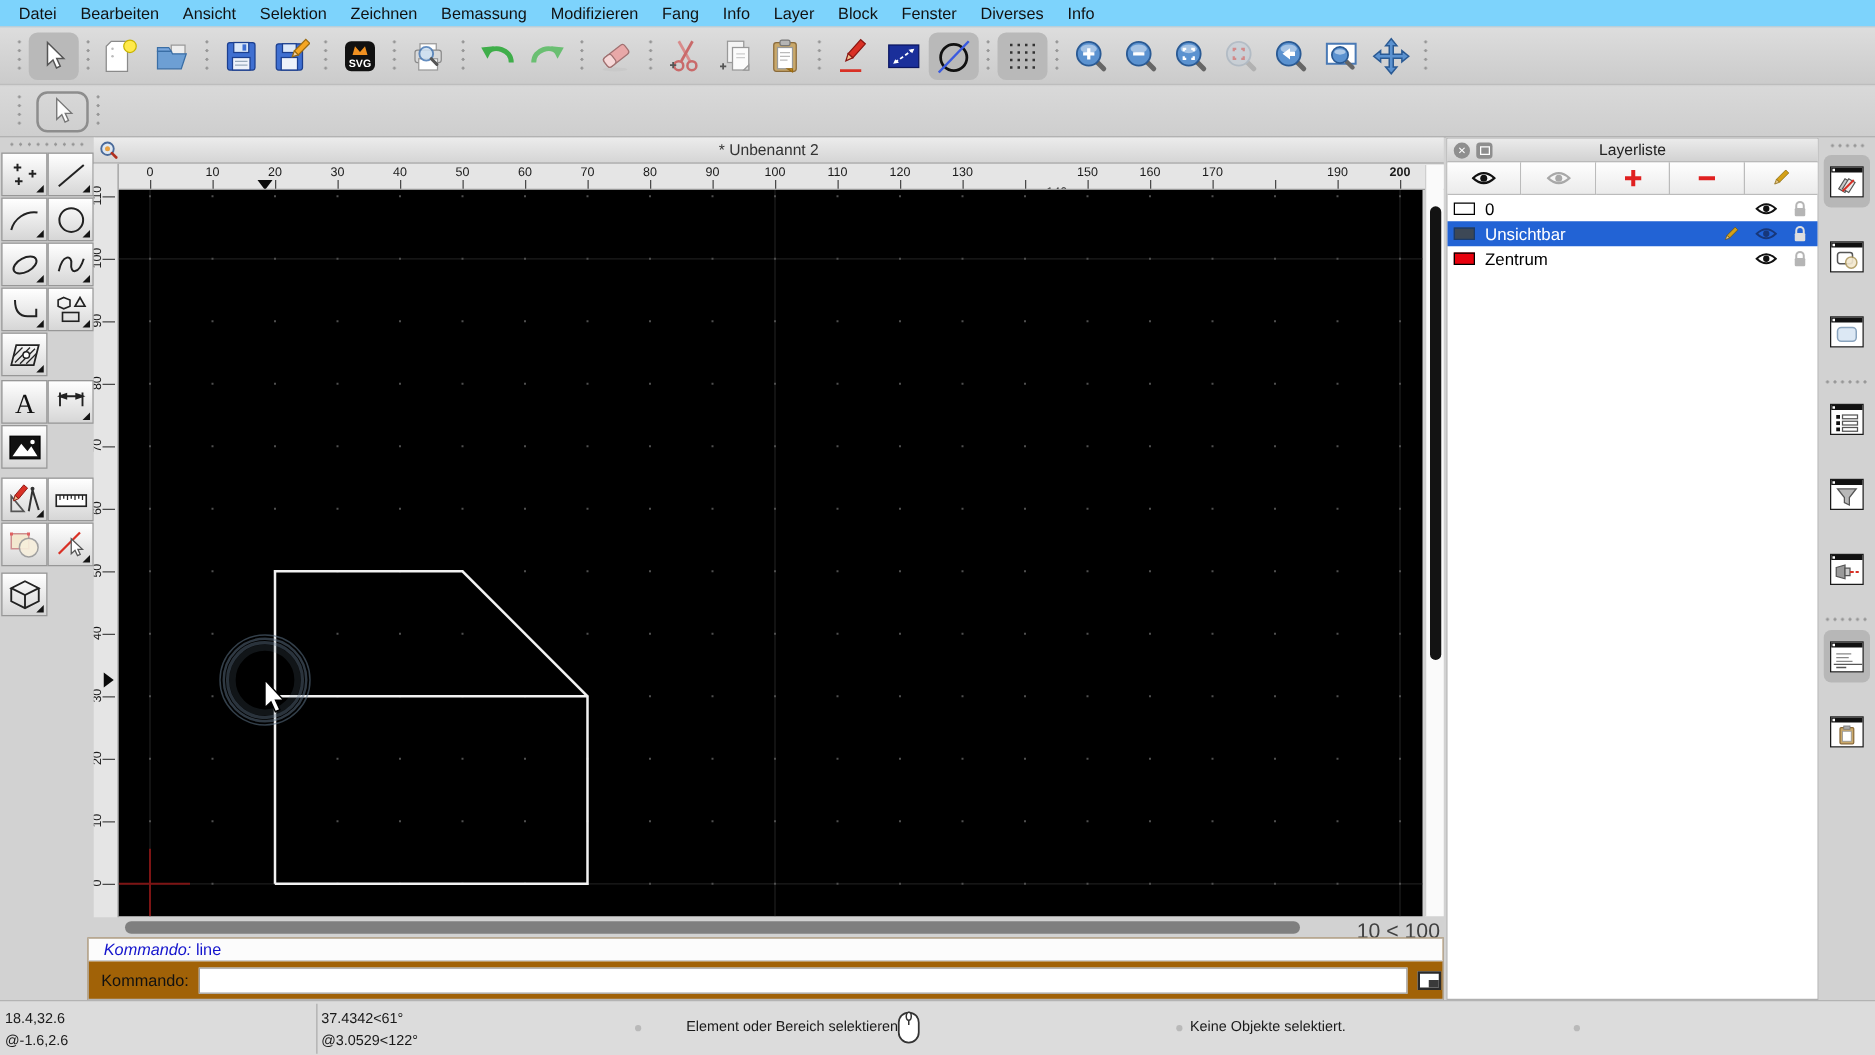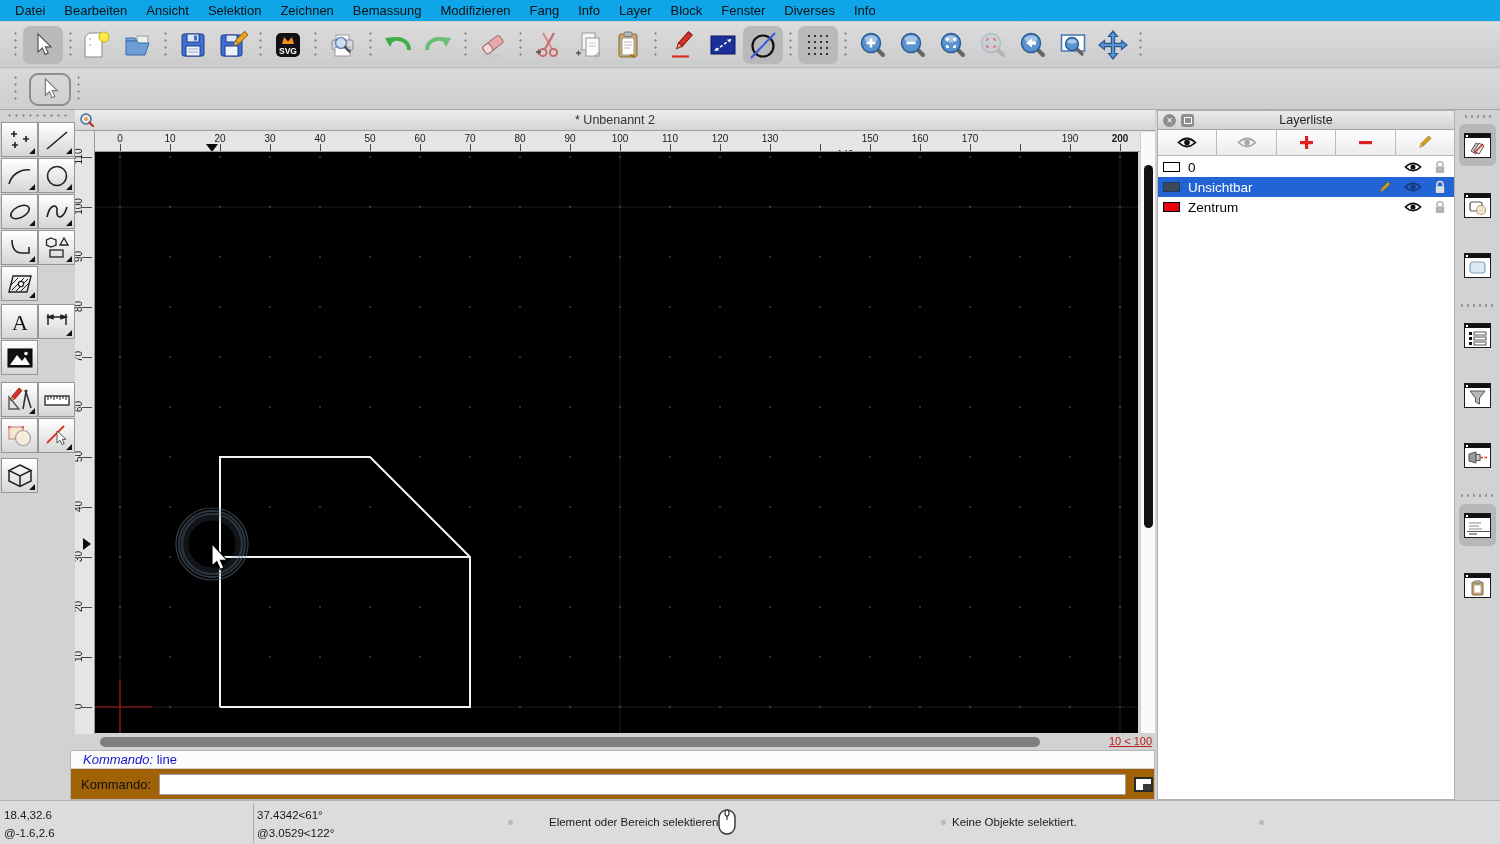--- a/index.html
+++ b/index.html
@@ -1,21 +1,21 @@
 <!DOCTYPE html>
 <html><head>
 <meta charset="utf-8">
 <style>
   * { margin:0; padding:0; box-sizing:border-box; }
   html,body { width:1500px; height:844px; overflow:hidden; }
   body { font-family:"Liberation Sans", sans-serif; background:#d2d2d2; }
   .app { position:relative; width:1500px; height:844px; background:#d2d2d2; overflow:hidden; }
 
   
-  .menubar { position:absolute; left:0; top:0; width:1500px; height:22px; background:#0ea5e9;
+  .menubar { position:absolute; left:0; top:0; width:1500px; height:22px; background:#7dd3fc;
              border-bottom:1px solid #cdcdcd; display:flex; align-items:center; padding-left:12px; }
   .menubar .mi { font-size:13px; color:#111; margin-right:13px; padding:0 3px; white-space:nowrap; }
 
   
   .toolbar { position:absolute; left:0; top:22px; width:1500px; height:46px;
              background:linear-gradient(#dddddd,#cbcbcb); border-bottom:1px solid #bdbdbd;
              display:flex; align-items:center; padding-left:8px; }
   .toolbar2 { position:absolute; left:0; top:69px; width:1500px; height:41px;
               background:linear-gradient(#d9d9d9,#cecece); border-bottom:1px solid #a8a8a8;
               display:flex; align-items:center; padding-left:8px; }
@@ -60,21 +60,21 @@
              border-top:6px solid transparent; border-bottom:6px solid transparent;
              border-left:8px solid #0a0a0a; }
 
   .canvas { position:absolute; left:95px; top:152px; width:1043px; height:581px; background:#000; }
 
   .vscroll { position:absolute; left:1140px; top:132px; width:15px; height:601px; background:#fafafa;
              border-left:1px solid #cfcfcf; }
   .vthumb { position:absolute; left:3px; top:33px; width:9px; height:363px; background:#131313; border-radius:5px; }
   .hscrollrow { position:absolute; left:75px; top:734px; width:1080px; height:16px; background:#d2d2d2; }
   .hthumb { position:absolute; left:25px; top:3px; width:940px; height:10px; background:#7f7f7f; border-radius:5px; }
-  .zoomlabel { position:absolute; right:3px; top:1px; font-size:11px; color:#b91c1c;text-decoration:underline; }
+  .zoomlabel { position:absolute; right:3px; top:1px; font-size:17px; color:#404040; }
 
   
   .cmdpanel { position:absolute; left:70px; top:750px; width:1085px; height:50px;
               background:#a16207; border:1px solid #b5b5b5; }
   .cmdhistory { position:absolute; left:0; top:0; width:100%; height:18px; background:#fcfcfc;
                 border-bottom:1px solid #cfcfcf; font-size:13px; padding:1px 0 0 12px; color:#1414cc; }
   .cmdhistory .hl { font-style:italic; }
   .cmdrow { position:absolute; left:0; top:18px; width:100%; height:31px;
             display:flex; align-items:center; padding-left:10px; }
   .cmdrow label { font-size:13px; color:#111; margin-right:8px; }

